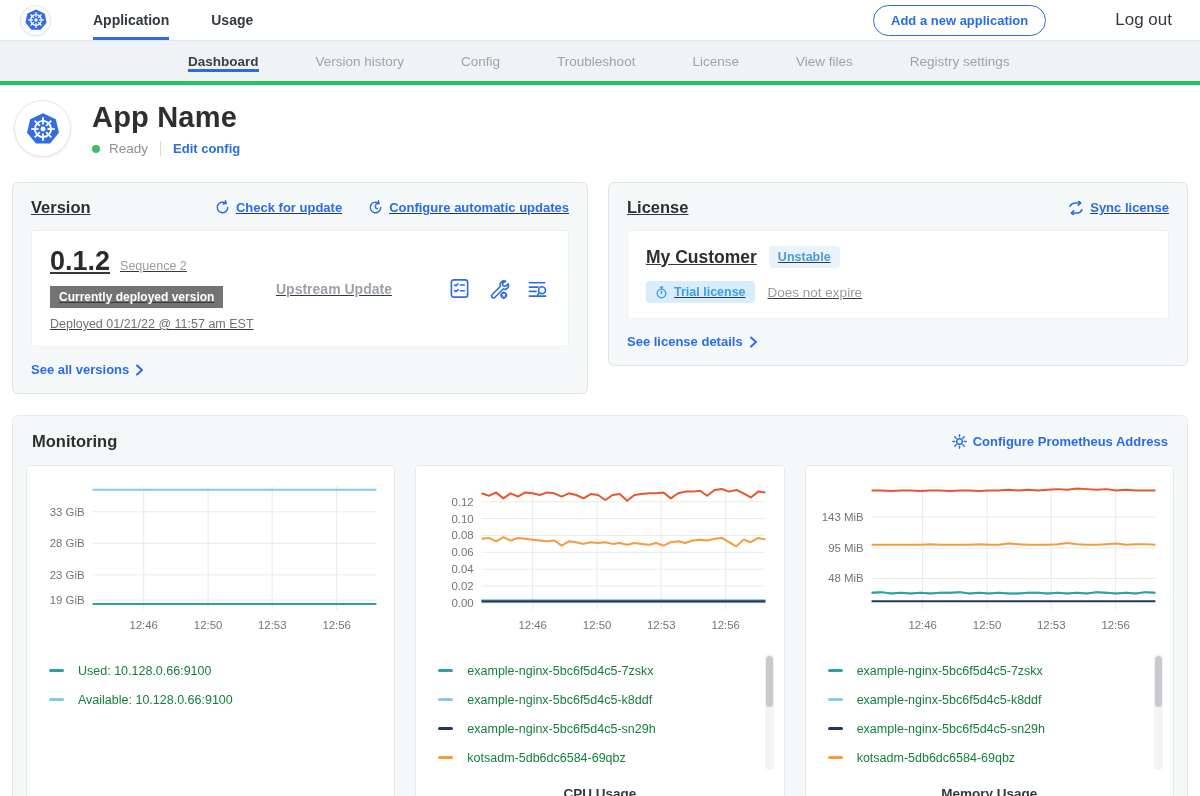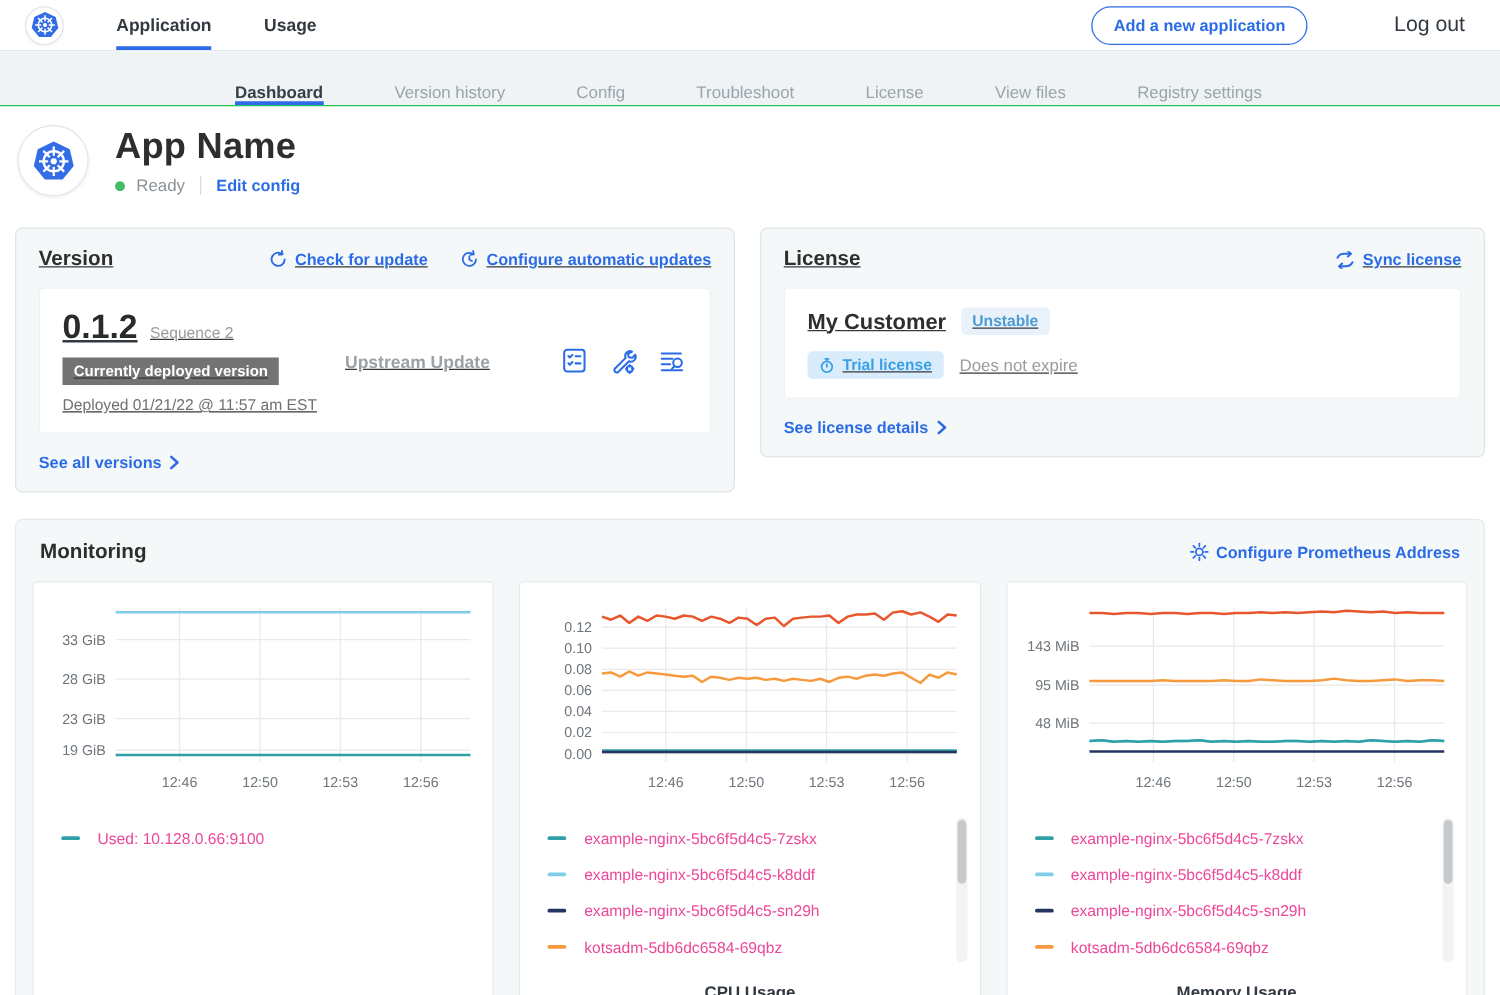--- a/index.html
+++ b/index.html
@@ -29,22 +29,22 @@
   .topnav-right { margin-left:auto; display:flex; align-items:center; gap:22px; }
   .pill-btn {
     border:1.5px solid #2b6ce6; color:#2b6ce6; background:#fff;
     font-weight:700; font-size:13px; padding:7px 17px; border-radius:20px;
     font-family:"Liberation Sans",sans-serif; cursor:pointer;
   }
   .logout { font-size:17px; color:#323941; cursor:pointer;padding-left:47px; }
 
   
   .subnav {
-    height:44px; background:#eff3f5; display:flex; align-items:flex-end;
-    padding-left:188px; border-bottom:1px solid #22c55e;
+    height:44px; background:#eff3f5; display:flex; align-items:center;
+    padding-left:188px; border-bottom:4px solid #22c55e;
   }
   .subnav-item {
     display:flex; align-items:center; margin-right:57px; font-size:13.5px;
     color:#9aa5ab; border-bottom:3px solid transparent; padding-top:3px; cursor:pointer; white-space:nowrap;
   }
   .subnav-item.active { color:#363f47; font-weight:700; border-bottom-color:#2b6ce6; }
 
   
   .app-header { display:flex; align-items:center; gap:21px; padding:15px 14px 17px; }
   .avatar {
@@ -108,21 +108,21 @@
   .mon-title { font-size:16.5px; font-weight:700; color:#2e2e2e; }
   .charts-row { display:flex; gap:20px; margin-top:14px; }
   .chart-card {
     flex:1; background:#fff; border:1px solid #e7eaec; border-radius:4px;
     padding:8px 10px 16px; display:flex; flex-direction:column;
   }
   .chart-svg { width:100%; height:168px; display:block; }
   .legend-wrap { position:relative; margin-top:8px; padding:6px 18px 2px 12px; min-height:118px; }
   .legend-item { display:flex; align-items:center; gap:14px; height:29px; }
   .legend-swatch { width:15px; height:3px; border-radius:2px; flex:none; }
-  .legend-label { font-size:12.5px; color:#ec4899; }
+  .legend-label { font-size:12.5px; color:#15803d; }
   .legend-scrollbar {
     position:absolute; right:0; top:4px; bottom:4px; width:9px;
     background:#f1f3f4; border-radius:5px;
   }
   .legend-scrollbar .thumb {
     position:absolute; top:2px; left:1px; width:7px; height:44%;
     background:#c6cacd; border-radius:4px;
   }
   .chart-title { text-align:center; font-weight:700; font-size:13.5px; color:#323941; margin-top:12px; }
 
@@ -390,20 +390,24 @@
           <line x1="56" y1="37.435897435897445" x2="342" y2="37.435897435897445" stroke="#e9e9e9" stroke-width="1"></line>
           <text x="48" y="41.435897435897445" text-anchor="end" font-size="11.5" fill="#6e757b" font-family="Liberation Sans, sans-serif">33 GiB</text>
           <polyline points="56.0,15.2 342.0,15.2" fill="none" stroke="#7fcde9" stroke-width="2" stroke-linejoin="round"></polyline>
           <polyline points="56.0,130.3 342.0,130.3" fill="none" stroke="#2fa0a5" stroke-width="2" stroke-linejoin="round"></polyline>
         </svg>
       <div class="legend-wrap">
         <div>
             <div class="legend-item">
               <span class="legend-swatch" style="background: rgb(47, 160, 165);"></span>
               <span class="legend-label">Used: 10.128.0.66:9100</span>
+            </div>
+            <div class="legend-item">
+              <span class="legend-swatch" style="background: rgb(127, 205, 233);"></span>
+              <span class="legend-label">Available: 10.128.0.66:9100</span>
             </div>
           </div>
       </div>
     </div>
     <div class="chart-card">
       <svg class="chart-svg" viewBox="0 0 350 168">
           <line x1="107.47999999999999" y1="12" x2="107.47999999999999" y2="136" stroke="#e9e9e9" stroke-width="1"></line>
           <text x="107.47999999999999" y="156" text-anchor="middle" font-size="11.5" fill="#6e757b" font-family="Liberation Sans, sans-serif">12:46</text>
           <line x1="172.402" y1="12" x2="172.402" y2="136" stroke="#e9e9e9" stroke-width="1"></line>
           <text x="172.402" y="156" text-anchor="middle" font-size="11.5" fill="#6e757b" font-family="Liberation Sans, sans-serif">12:50</text>

